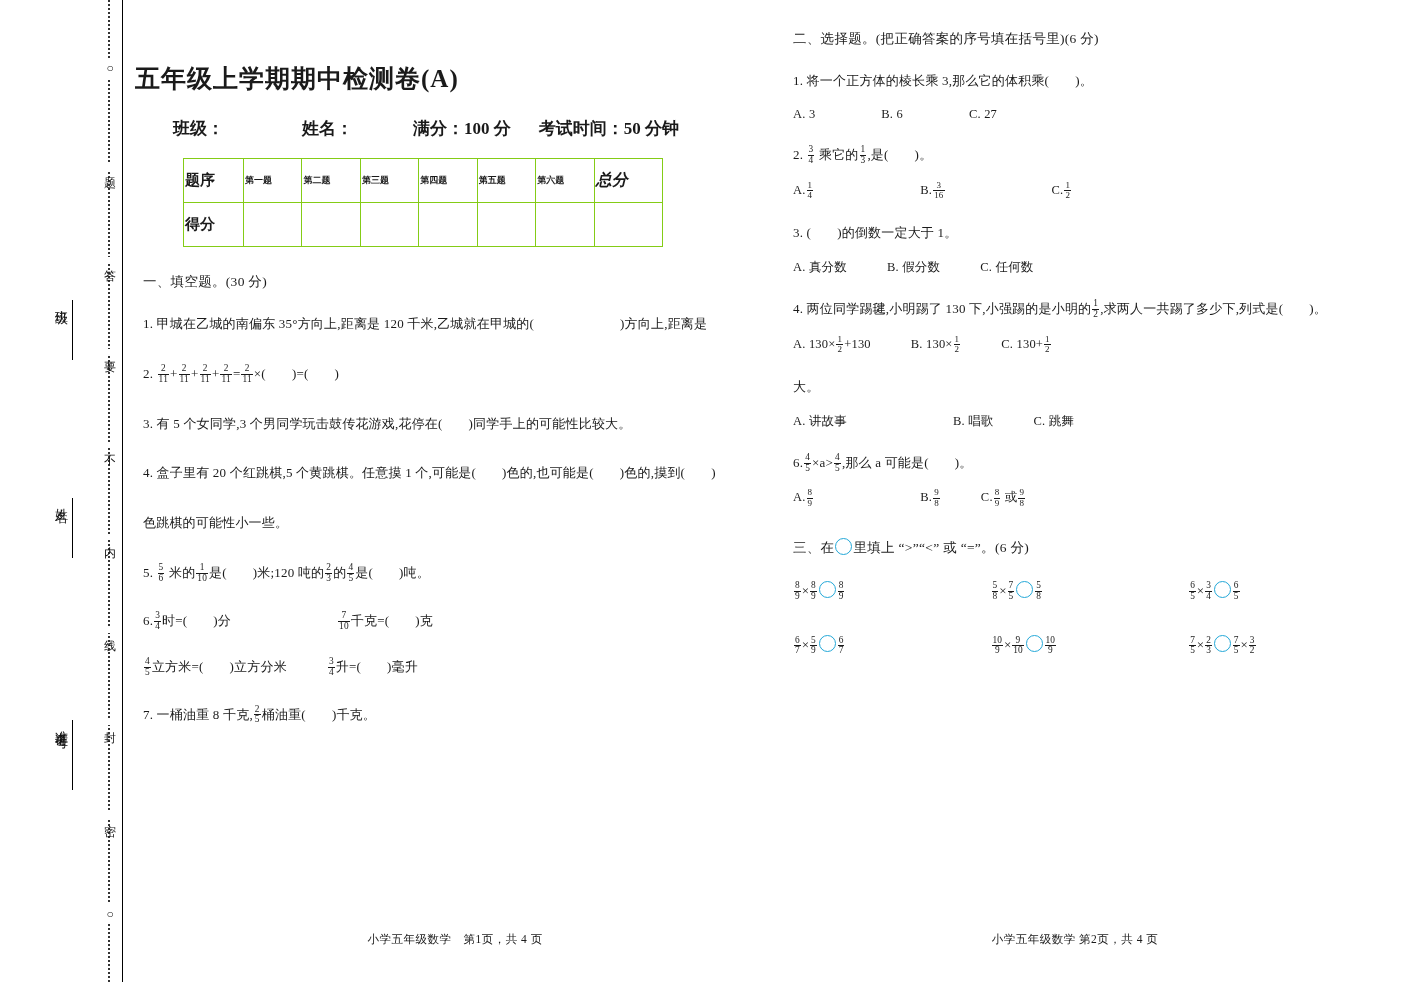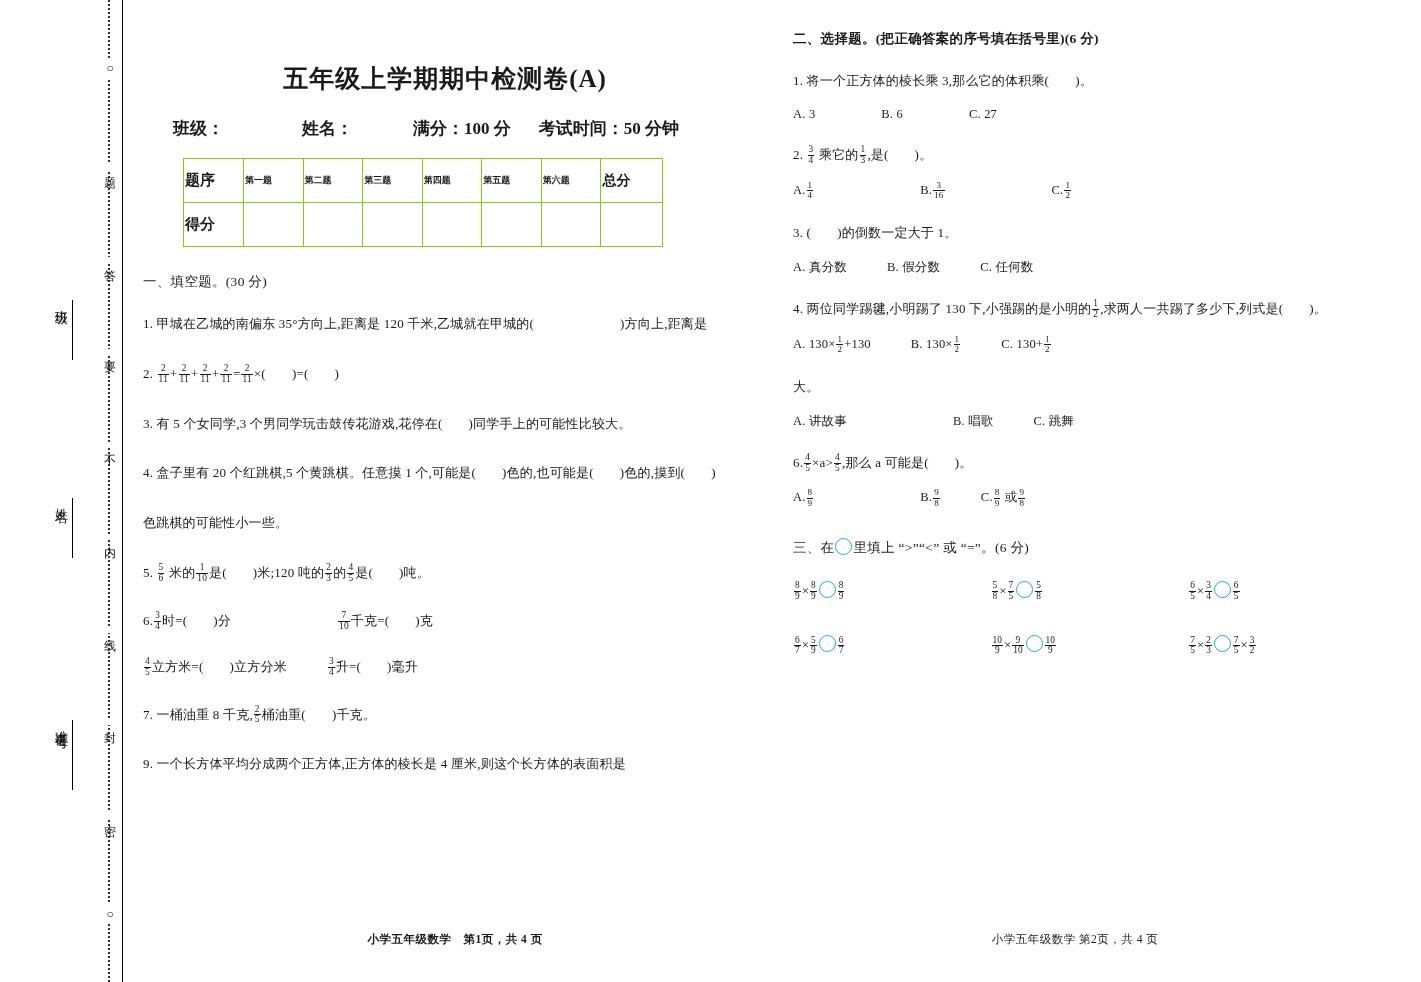--- a/index.html
+++ b/index.html
@@ -74,21 +74,21 @@
     top:0;
     width:620px;
     height:982px;
   }
   #col-left{ left:5px; }
   #col-right{ left:655px; }
 
   h1#exam-title{
     margin:0;
     padding-top:62px;
-    text-align:center;
+    text-align:left;
     font-family:"Liberation Serif","DejaVu Serif",serif;
     font-size:25px;
     font-weight:bold;
     letter-spacing:1px;
   }
 
   #info-line{
     margin-top:22px;
     padding-left:38px;
     font-size:17px;
@@ -116,22 +116,23 @@
   table#score-table td.head-cell{
     width:60px;
     font-size:15px;
     font-weight:bold;
   }
   table#score-table td.qnum{
     font-size:9px;
     font-weight:bold;
   }
   table#score-table td.total{
-    font-size:14px;
-    font-weight:bold;
+    font-size:16px;
+    font-weight:bold;
+    font-style:italic;
   }
 
   
   .sec-head{
     font-size:13.5px;
     margin:26px 0 0 8px;
     letter-spacing:0.3px;
   }
   .q{
     font-size:13px;
@@ -184,21 +185,21 @@
 
   
   .footer{
     position:absolute;
     bottom:35px;
     width:100%;
     text-align:center;
     font-size:11.5px;
     letter-spacing:0.5px;
   }
-  #col-left .footer{ padding-left:20px;font-weight:bold; }
+  #col-left .footer{ padding-left:20px; }
   #col-right .footer{ padding-right:40px; }
 </style>
 </head>
 <body>
 
 <div id="left-margin">
   <div class="vert-label" style="left:52px; top:300px;">班级：</div>
   <div class="lbl-line" style="left:72px; top:300px; height:60px;"></div>
 
   <div class="vert-label" style="left:52px; top:498px;">姓名：</div>
@@ -297,31 +298,28 @@
     </div>
     <div class="q tight">
       <span class="frac"><span class="n">4</span><span class="d">5</span></span><span>立方米=(</span><span class="blank-sm"></span><span>)立方分米</span><span class="sp-md"></span><span class="frac"><span class="n">3</span><span class="d">4</span></span><span>升=(</span><span class="blank-sm"></span><span>)毫升</span>
     </div>
 
     <div class="q">
       <span>7. 一桶油重 8 千克,</span><span class="frac"><span class="n">2</span><span class="d">5</span></span><span>桶油重(</span><span class="blank-sm"></span><span>)千克。</span>
     </div>
 
 
-    <div class="q">
-      <span>9. 一个长方体平均分成两个正方体,正方体的棱长是 4 厘米,则这个长方体的表面积是</span>
-    </div>
 
     <div class="footer">小学五年级数学　第1页，共 4 页</div>
   </div>
 
   <div class="col" id="col-right">
 
 
-    <div class="sec-head" style="margin-top:30px;font-weight:bold;">二、选择题。(把正确答案的序号填在括号里)(6 分)</div>
+    <div class="sec-head" style="margin-top:30px;">二、选择题。(把正确答案的序号填在括号里)(6 分)</div>
 
     <div class="q">
       <span>1. 将一个正方体的棱长乘 3,那么它的体积乘(</span><span class="blank-sm"></span><span>)。</span>
     </div>
     <div class="opts">
       <span class="o">A. 3</span><span class="sp-lg"></span><span class="o">B. 6</span><span class="sp-lg"></span><span class="o">C. 27</span>
     </div>
 
     <div class="q">
       <span>2.</span>

